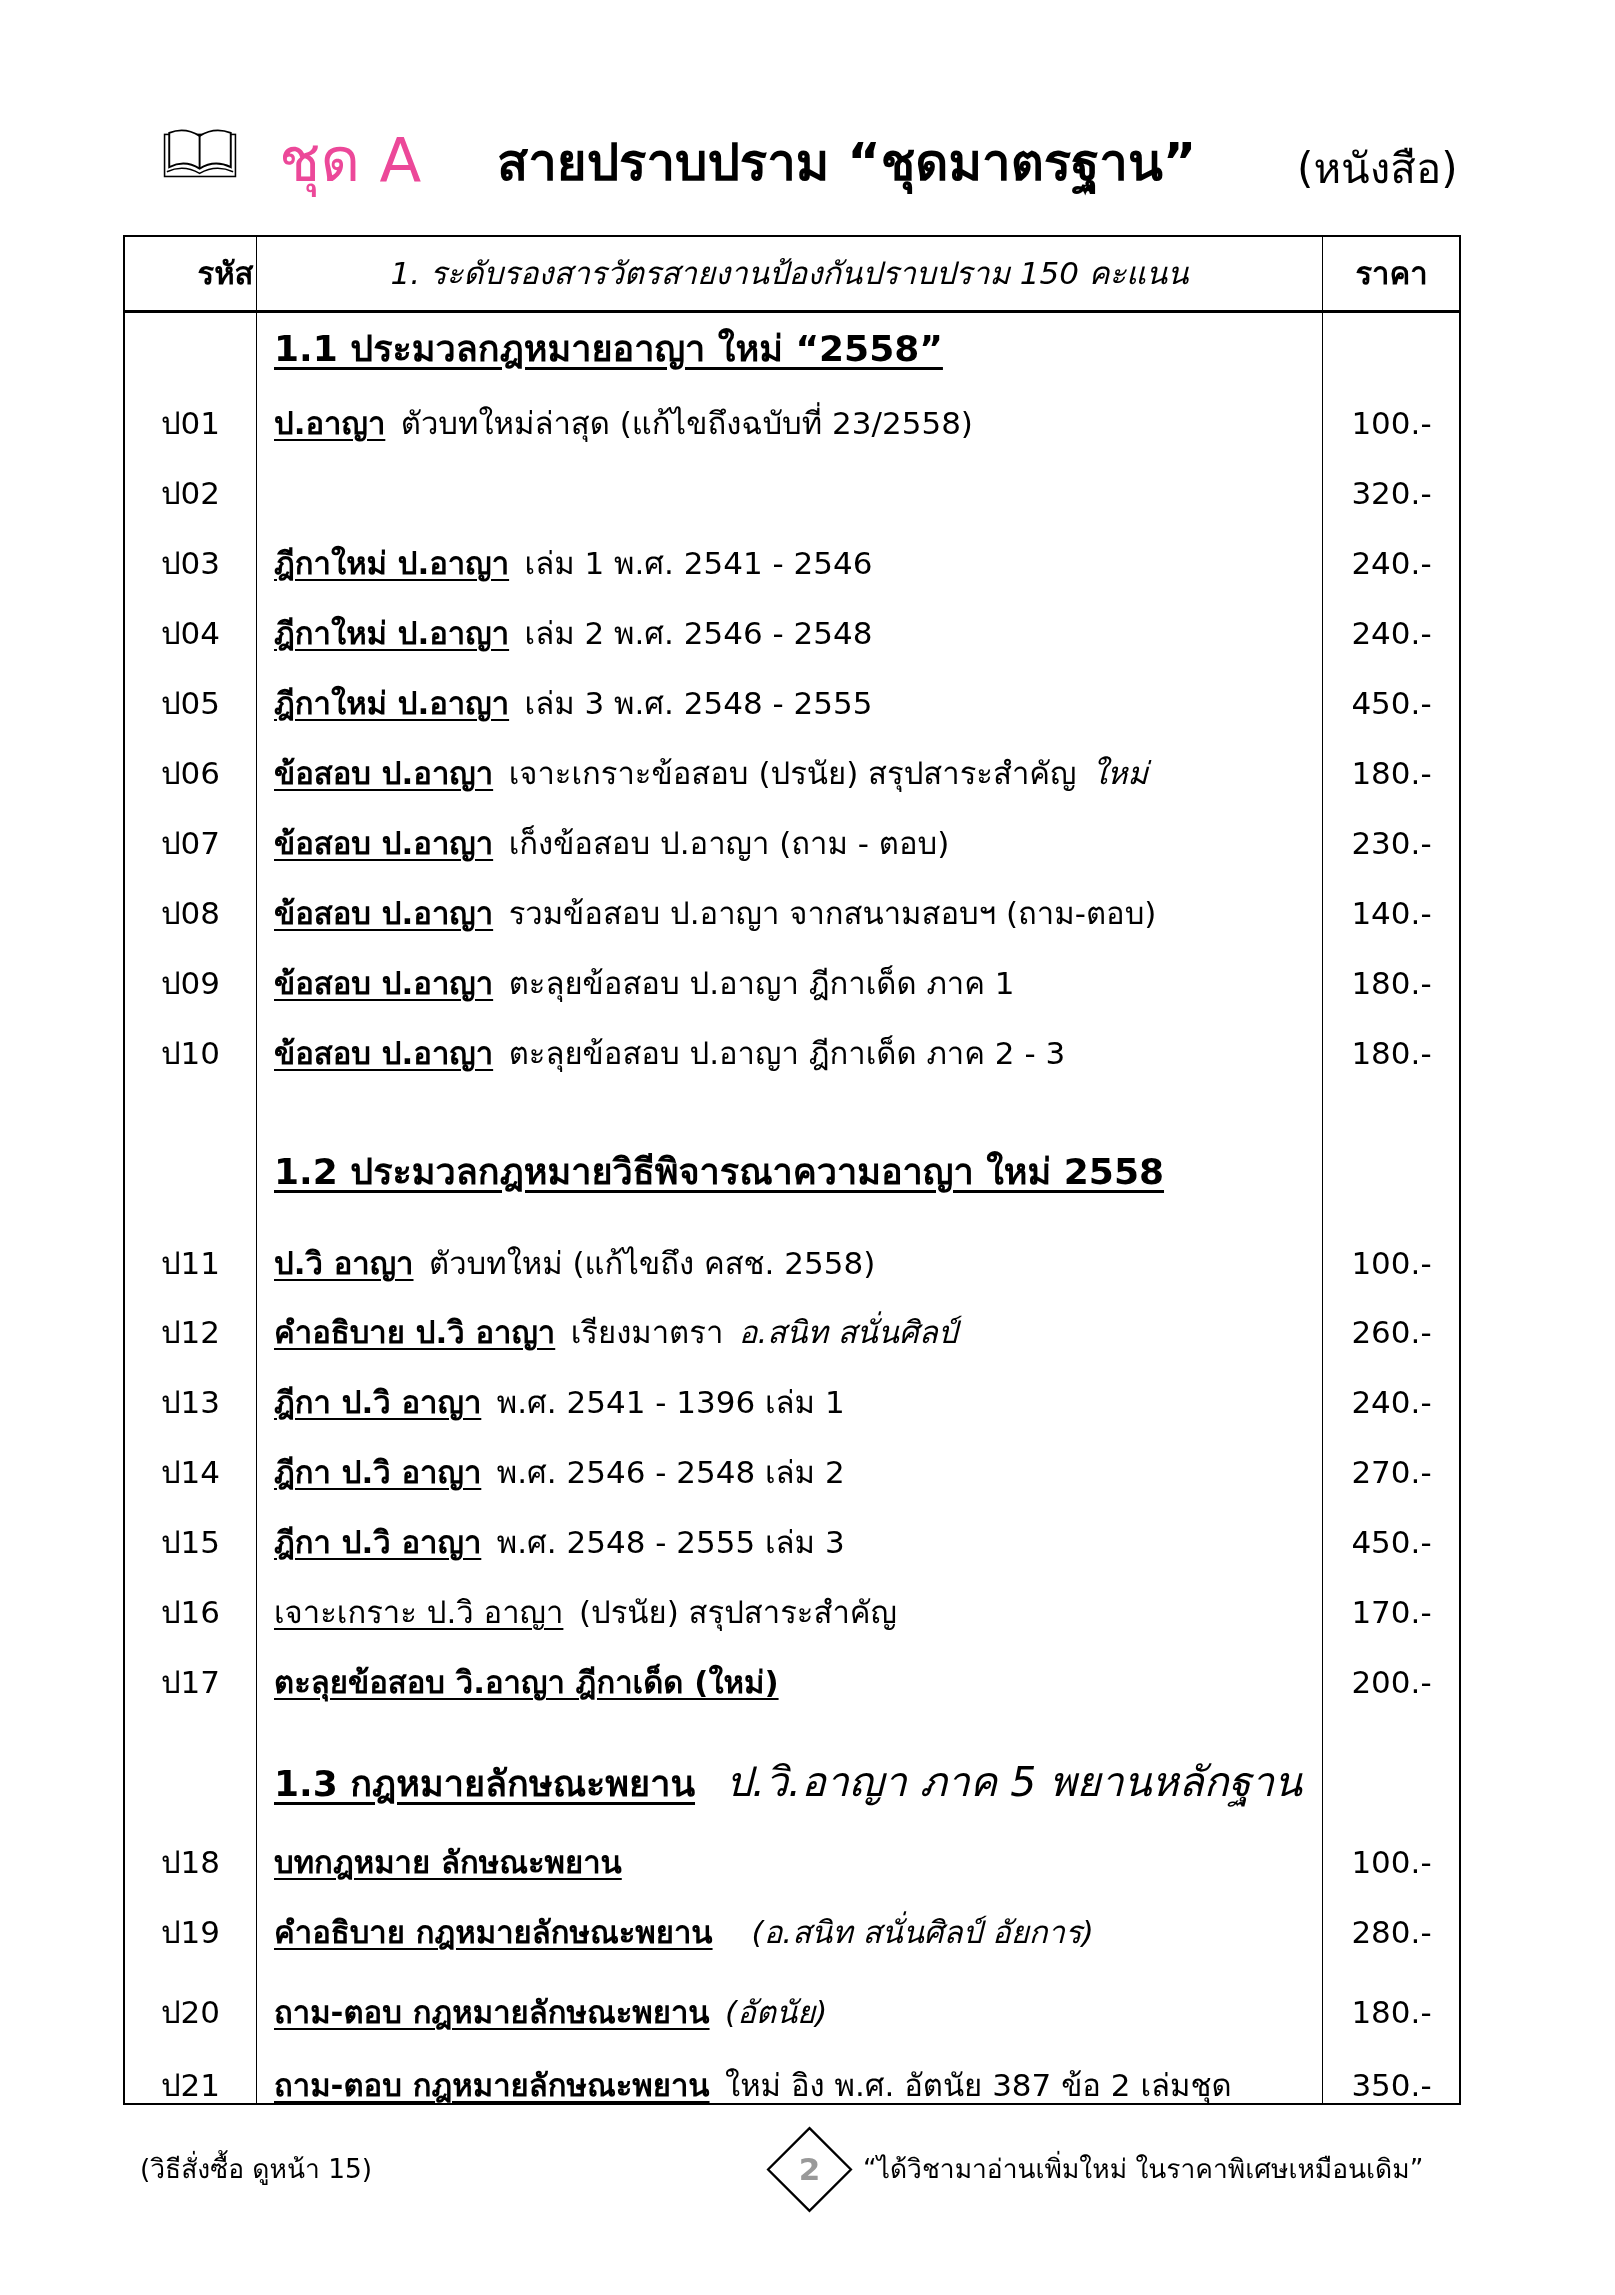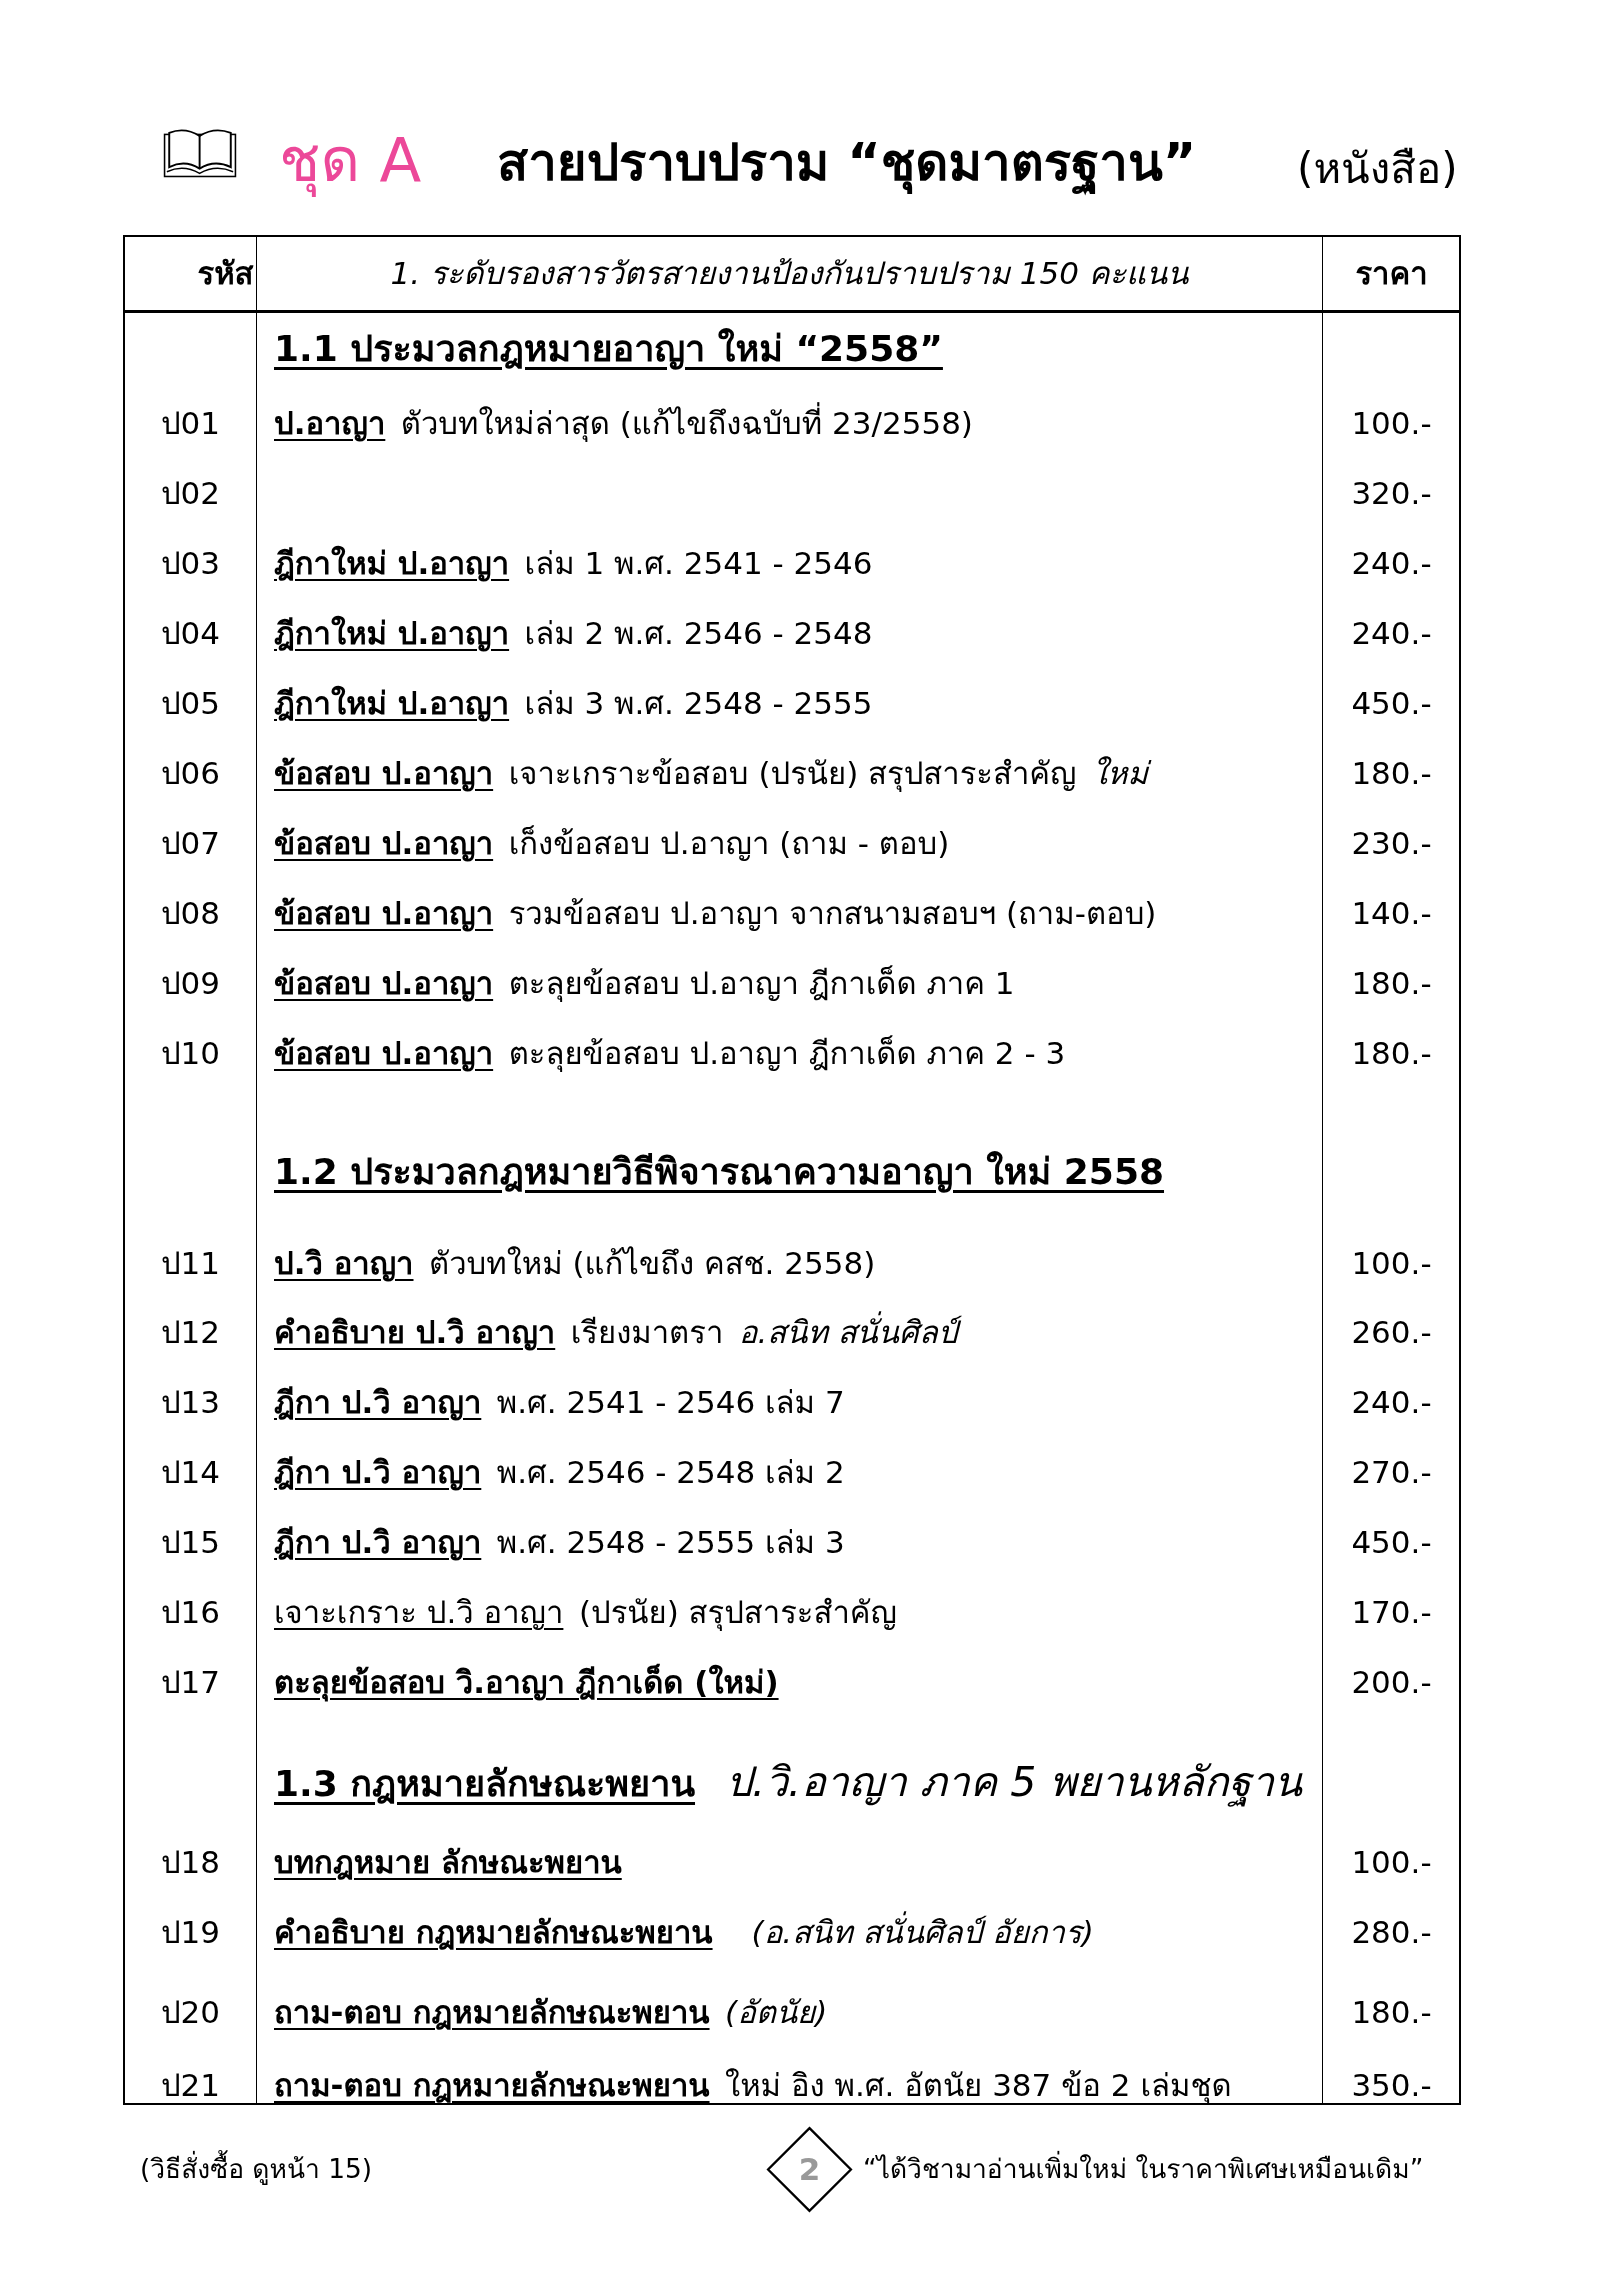--- a/index.html
+++ b/index.html
@@ -130,21 +130,21 @@
     <span class="desc"><span class="lead">ป.วิ อาญา</span><span class="rest">ตัวบทใหม่   (แก้ไขถึง คสช. 2558)</span></span>
     <span class="price">100.-</span>
   </div>
   <div class="row" style="top:1068px;">
     <span class="code">ป12</span>
     <span class="desc"><span class="lead">คำอธิบาย  ป.วิ อาญา</span><span class="rest">เรียงมาตรา</span><span class="rest ital">อ.สนิท สนั่นศิลป์</span></span>
     <span class="price">260.-</span>
   </div>
   <div class="row" style="top:1138px;">
     <span class="code">ป13</span>
-    <span class="desc"><span class="lead">ฎีกา ป.วิ อาญา</span><span class="rest">พ.ศ. 2541 - 2546     เล่ม 7</span></span>
+    <span class="desc"><span class="lead">ฎีกา ป.วิ อาญา</span><span class="rest">พ.ศ. 2541 - 1396     เล่ม 1</span></span>
     <span class="price">240.-</span>
   </div>
   <div class="row" style="top:1208px;">
     <span class="code">ป14</span>
     <span class="desc"><span class="lead">ฎีกา ป.วิ อาญา</span><span class="rest">พ.ศ. 2546 - 2548     เล่ม 2</span></span>
     <span class="price">270.-</span>
   </div>
   <div class="row" style="top:1278px;">
     <span class="code">ป15</span>
     <span class="desc"><span class="lead">ฎีกา ป.วิ อาญา</span><span class="rest">พ.ศ. 2548 - 2555     เล่ม 3</span></span>

